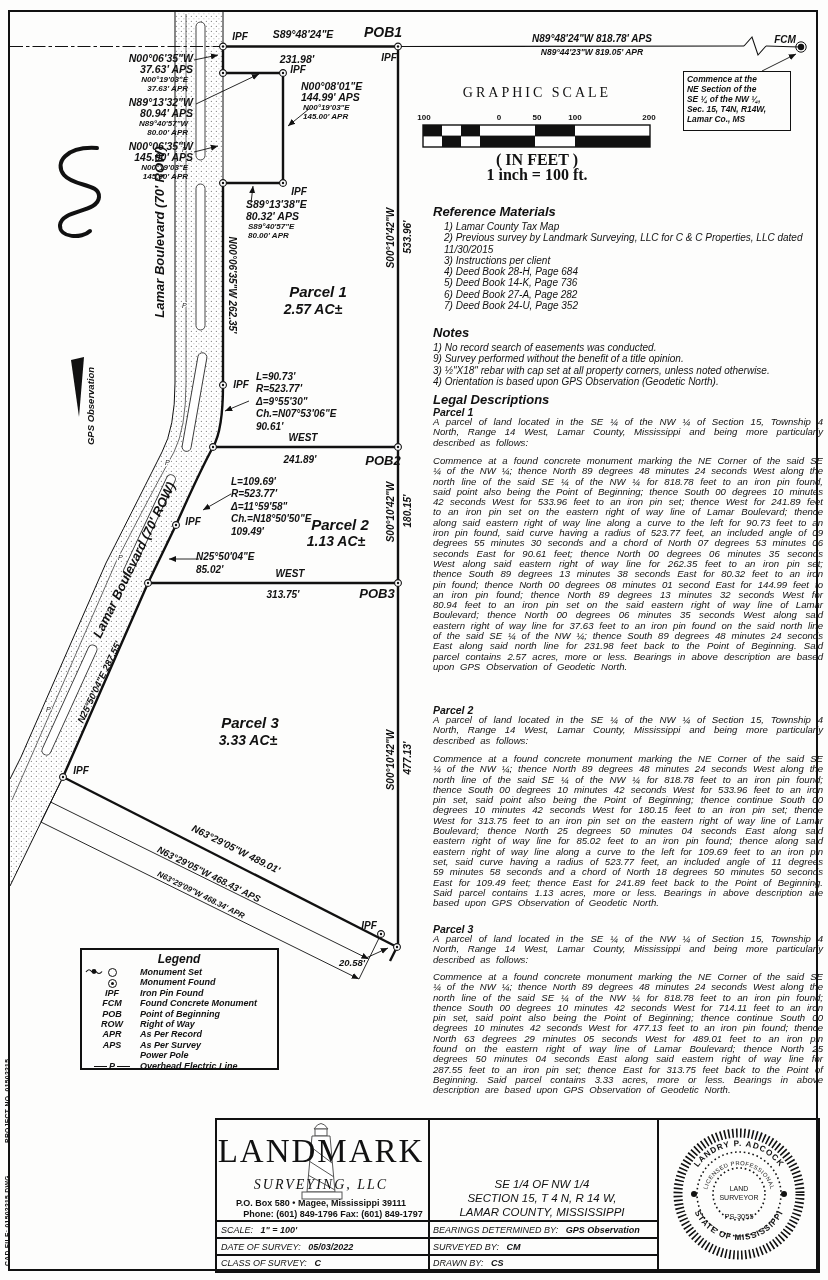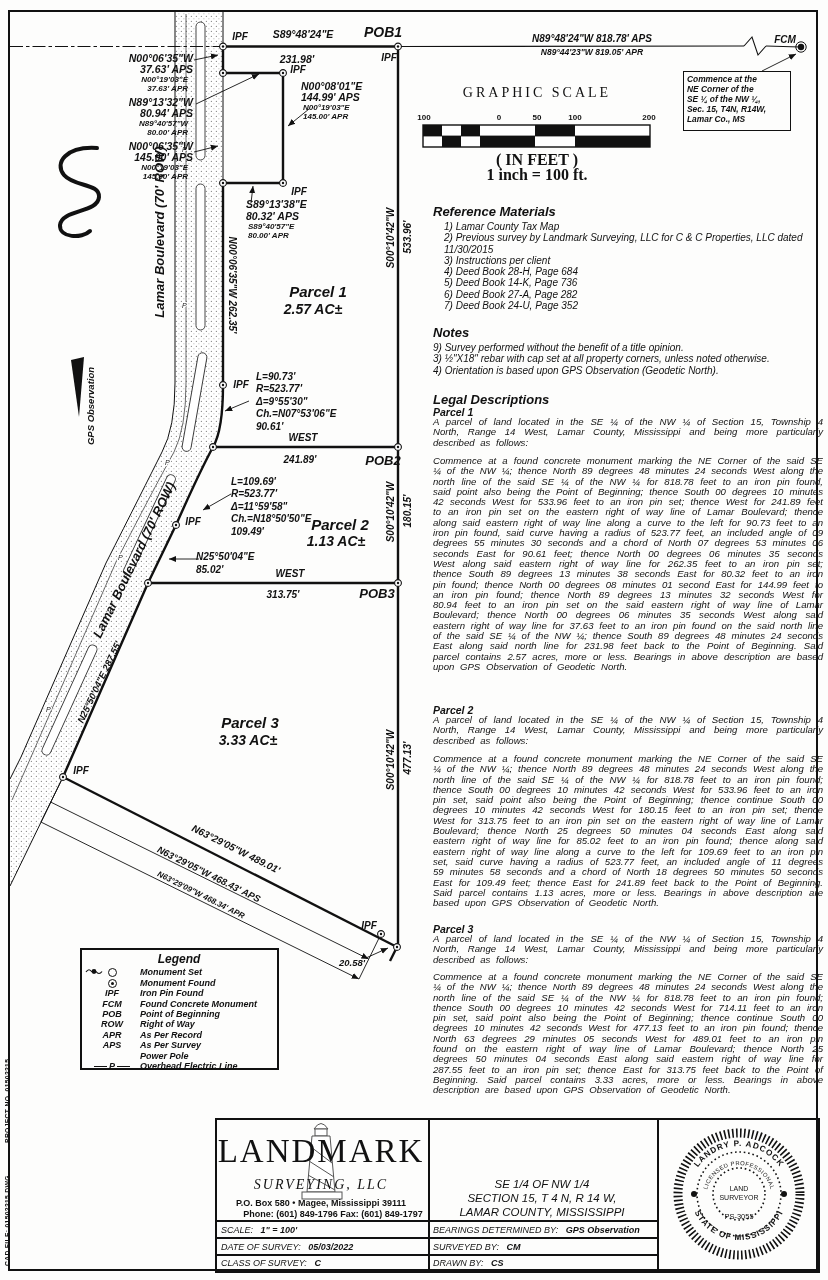--- a/index.html
+++ b/index.html
@@ -16,21 +16,21 @@
   .s68{font-size:6.8px}.s8{font-size:8px}.s84{font-size:8.4px}.s85{font-size:8.5px}
   .s9{font-size:9px}.s95{font-size:9.5px}.s10{font-size:10px}.s105{font-size:10.5px}
   .s11{font-size:16px}.s115{font-size:11.5px}.s12{font-size:12px}.s13{font-size:13px}
   .s14{font-size:14px}.s15{font-size:15px}.s19{font-size:14px}.s33{font-size:33px}
   .para{position:absolute;font-style:italic;font-size:9.6px;line-height:10.3px;
         text-align:justify;word-spacing:3px;width:390px;color:#111}
   .refitem{font-style:italic;font-size:10px;line-height:11.3px}
   .box{position:absolute;border:1.5px solid #111}
   .hline{position:absolute;background:#111;height:1.5px}
   .vline{position:absolute;background:#111;width:1.5px}
-  .lgd-row{display:flex;align-items:flex-end;height:10.4px;font-style:italic;font-size:9px;font-weight:bold}
+  .lgd-row{display:flex;align-items:flex-start;height:10.4px;font-style:italic;font-size:9px;font-weight:bold}
   .lgd-sym{width:56px;text-align:center;flex:none}
   .lgd-circle{display:inline-block;width:7px;height:7px;border:1.3px solid #111;border-radius:50%;position:relative;vertical-align:middle}
   .lgd-circle .dot{position:absolute;left:2px;top:2px;width:3px;height:3px;background:#111;border-radius:50%}
   .dashseg{display:inline-block;width:13px;height:1.2px;background:#111;vertical-align:middle;margin:0 2px}
   .curveblk div{font-style:italic;font-size:10px;font-weight:bold;line-height:12.4px}
 </style>
 </head>
 <body>
 
 <div id="page">
@@ -234,21 +234,21 @@
   <div class="lbl c s105 b" style="left:303px;top:34px">S89°48'24"E</div>
   <div class="lbl c s14 b" style="left:383px;top:32px">POB1</div>
   <div class="lbl c s105 b" style="left:297px;top:59px">231.98'</div>
   <div class="lbl c s10 b" style="left:389px;top:57px">IPF</div>
   <div class="lbl c s10 b" style="left:592px;top:38px">N89°48'24"W 818.78' APS</div>
   <div class="lbl c s85 b" style="left:592px;top:52px">N89°44'23"W 819.05' APR</div>
   <div class="lbl c s10 b" style="left:785px;top:39px">FCM</div>
 
   <div class="box" style="left:683px;top:71px;width:100px;height:54px;padding:2px 3px">
     <div class="lbl s84 b" style="position:static;line-height:10px">Commence at the</div>
-    <div class="lbl s84 b" style="position:static;line-height:10px">NE Corner of the</div>
+    <div class="lbl s84 b" style="position:static;line-height:10px">NE Section of the</div>
     <div class="lbl s84 b" style="position:static;line-height:10px">SE ¼ of the NW ¼,</div>
     <div class="lbl s84 b" style="position:static;line-height:10px">Sec. 15, T4N, R14W,</div>
     <div class="lbl s84 b" style="position:static;line-height:10px">Lamar Co., MS</div>
   </div>
 
   <div class="lbl ra s105 b" style="left:88px;top:52px;width:105px">N00°06'35"W</div>
   <div class="lbl ra s105 b" style="left:88px;top:63px;width:105px">37.63' APS</div>
   <div class="lbl ra s8 b" style="left:88px;top:75px;width:100px">N00°19'03"E</div>
   <div class="lbl ra s8 b" style="left:88px;top:84px;width:100px">37.63' APR</div>
 
@@ -344,20 +344,21 @@
     <div class="refitem">2) Previous survey by Landmark Surveying, LLC for C &amp; C Properties, LLC dated 11/30/2015</div>
     <div class="refitem">3) Instructions per client</div>
     <div class="refitem">4) Deed Book 28-H, Page 684</div>
     <div class="refitem">5) Deed Book 14-K, Page 736</div>
     <div class="refitem">6) Deed Book 27-A, Page 282</div>
     <div class="refitem">7) Deed Book 24-U, Page 352</div>
   </div>
 
   <div class="lbl s13 b" style="left:433px;top:325px">Notes</div>
   <div style="position:absolute;left:433px;top:342px;width:392px">
+    <div class="refitem">1) No record search of easements was conducted.</div>
     <div class="refitem">9) Survey performed without the benefit of a title opinion.</div>
     <div class="refitem">3) ½"X18" rebar with cap set at all property corners, unless noted otherwise.</div>
     <div class="refitem">4) Orientation is based upon GPS Observation (Geodetic North).</div>
   </div>
 
   <div class="lbl s13 b" style="left:433px;top:392px">Legal Descriptions</div>
 
   <div class="lbl s105 b" style="left:433px;top:406px">Parcel 1</div>
   <div class="para" style="left:433px;top:417px">A parcel of land located in the SE ¼ of the NW ¼ of Section 15, Township 4 North, Range 14 West, Lamar County, Mississippi and being more particularly described as follows:</div>
   <div class="para" style="left:433px;top:456px">Commence at a found concrete monument marking the NE Corner of the said SE ¼ of the NW ¼; thence North 89 degrees 48 minutes 24 seconds West along the north line of the said SE ¼ of the NW ¼ for 818.78 feet to an iron pin found, said point also being the Point of Beginning; thence South 00 degrees 10 minutes 42 seconds West for 533.96 feet to an iron pin set; thence West for 241.89 feet to an iron pin set on the eastern right of way line of Lamar Boulevard; thence along said eastern right of way line along a curve to the left for 90.73 feet to an iron pin found, said curve having a radius of 523.77 feet, an included angle of 09 degrees 55 minutes 30 seconds and a chord of North 07 degrees 53 minutes 06 seconds East for 90.61 feet; thence North 00 degrees 06 minutes 35 seconds West along said eastern right of way line for 262.35 feet to an iron pin set; thence South 89 degrees 13 minutes 38 seconds East for 80.32 feet to an iron pin found; thence North 00 degrees 08 minutes 01 second East for 144.99 feet to an iron pin found; thence North 89 degrees 13 minutes 32 seconds West for 80.94 feet to an iron pin set on the said eastern right of way line of Lamar Boulevard; thence North 00 degrees 06 minutes 35 seconds West along said eastern right of way line for 37.63 feet to an iron pin found on the said north line of the said SE ¼ of the NW ¼; thence South 89 degrees 48 minutes 24 seconds East along said north line for 231.98 feet back to the Point of Beginning. Said parcel contains 2.57 acres, more or less. Bearings in above description are based upon GPS Observation of Geodetic North.</div>

